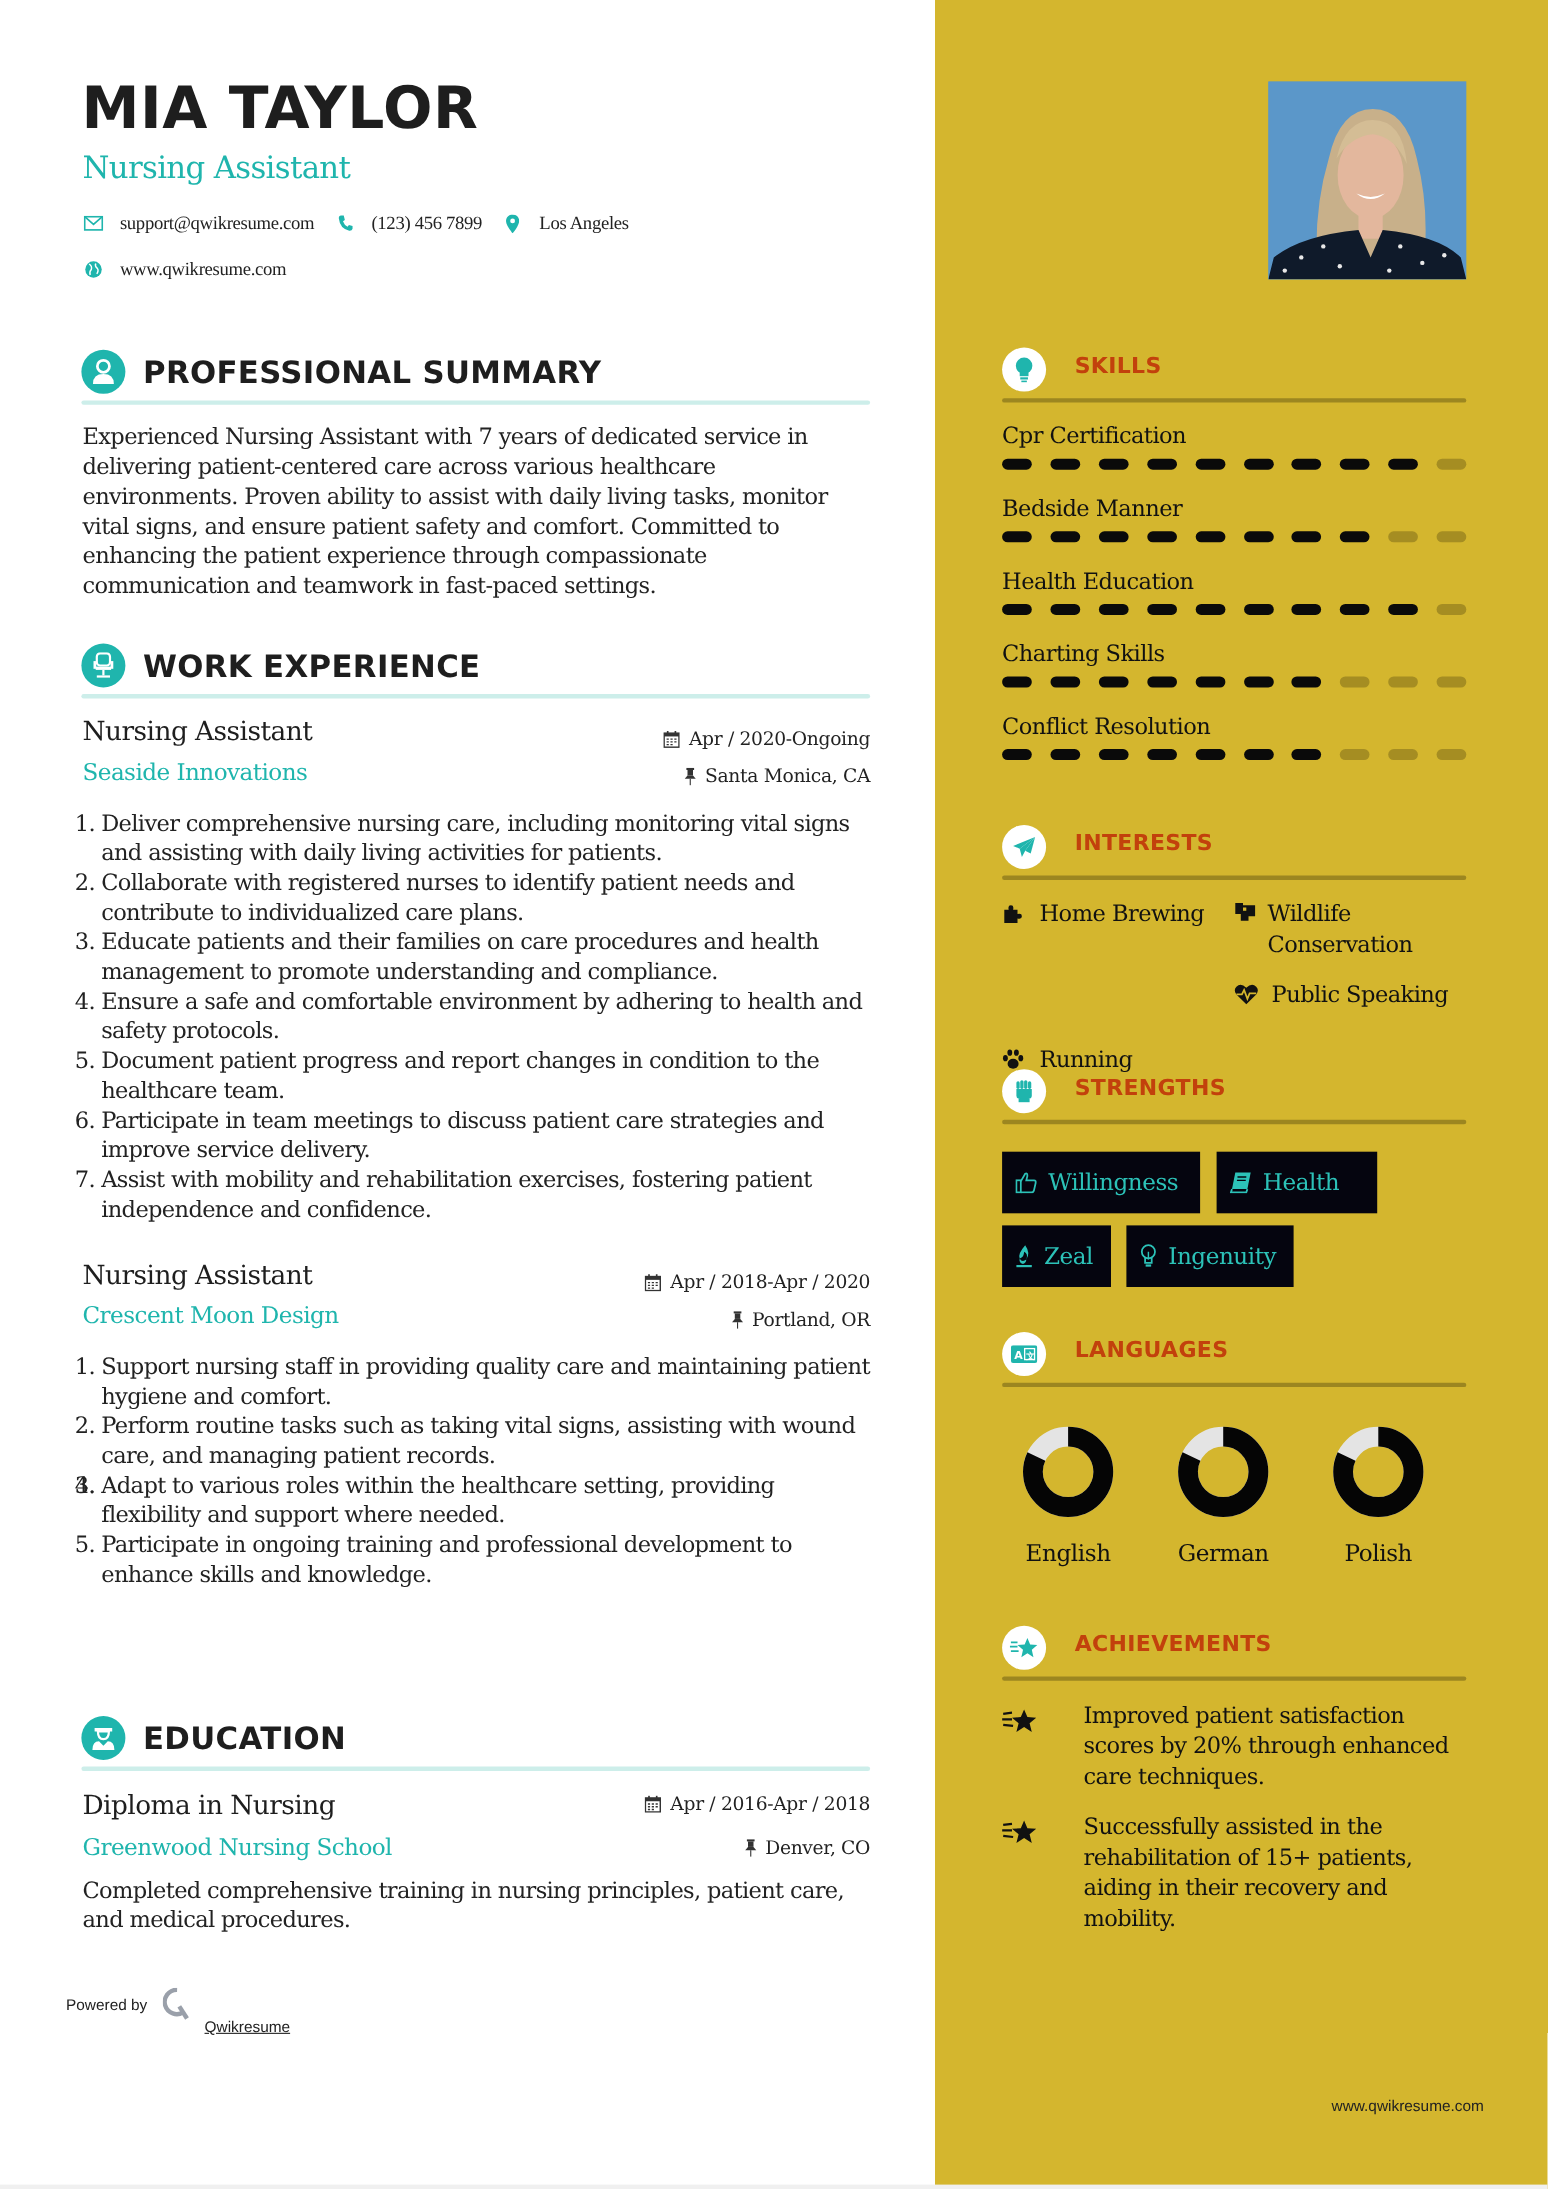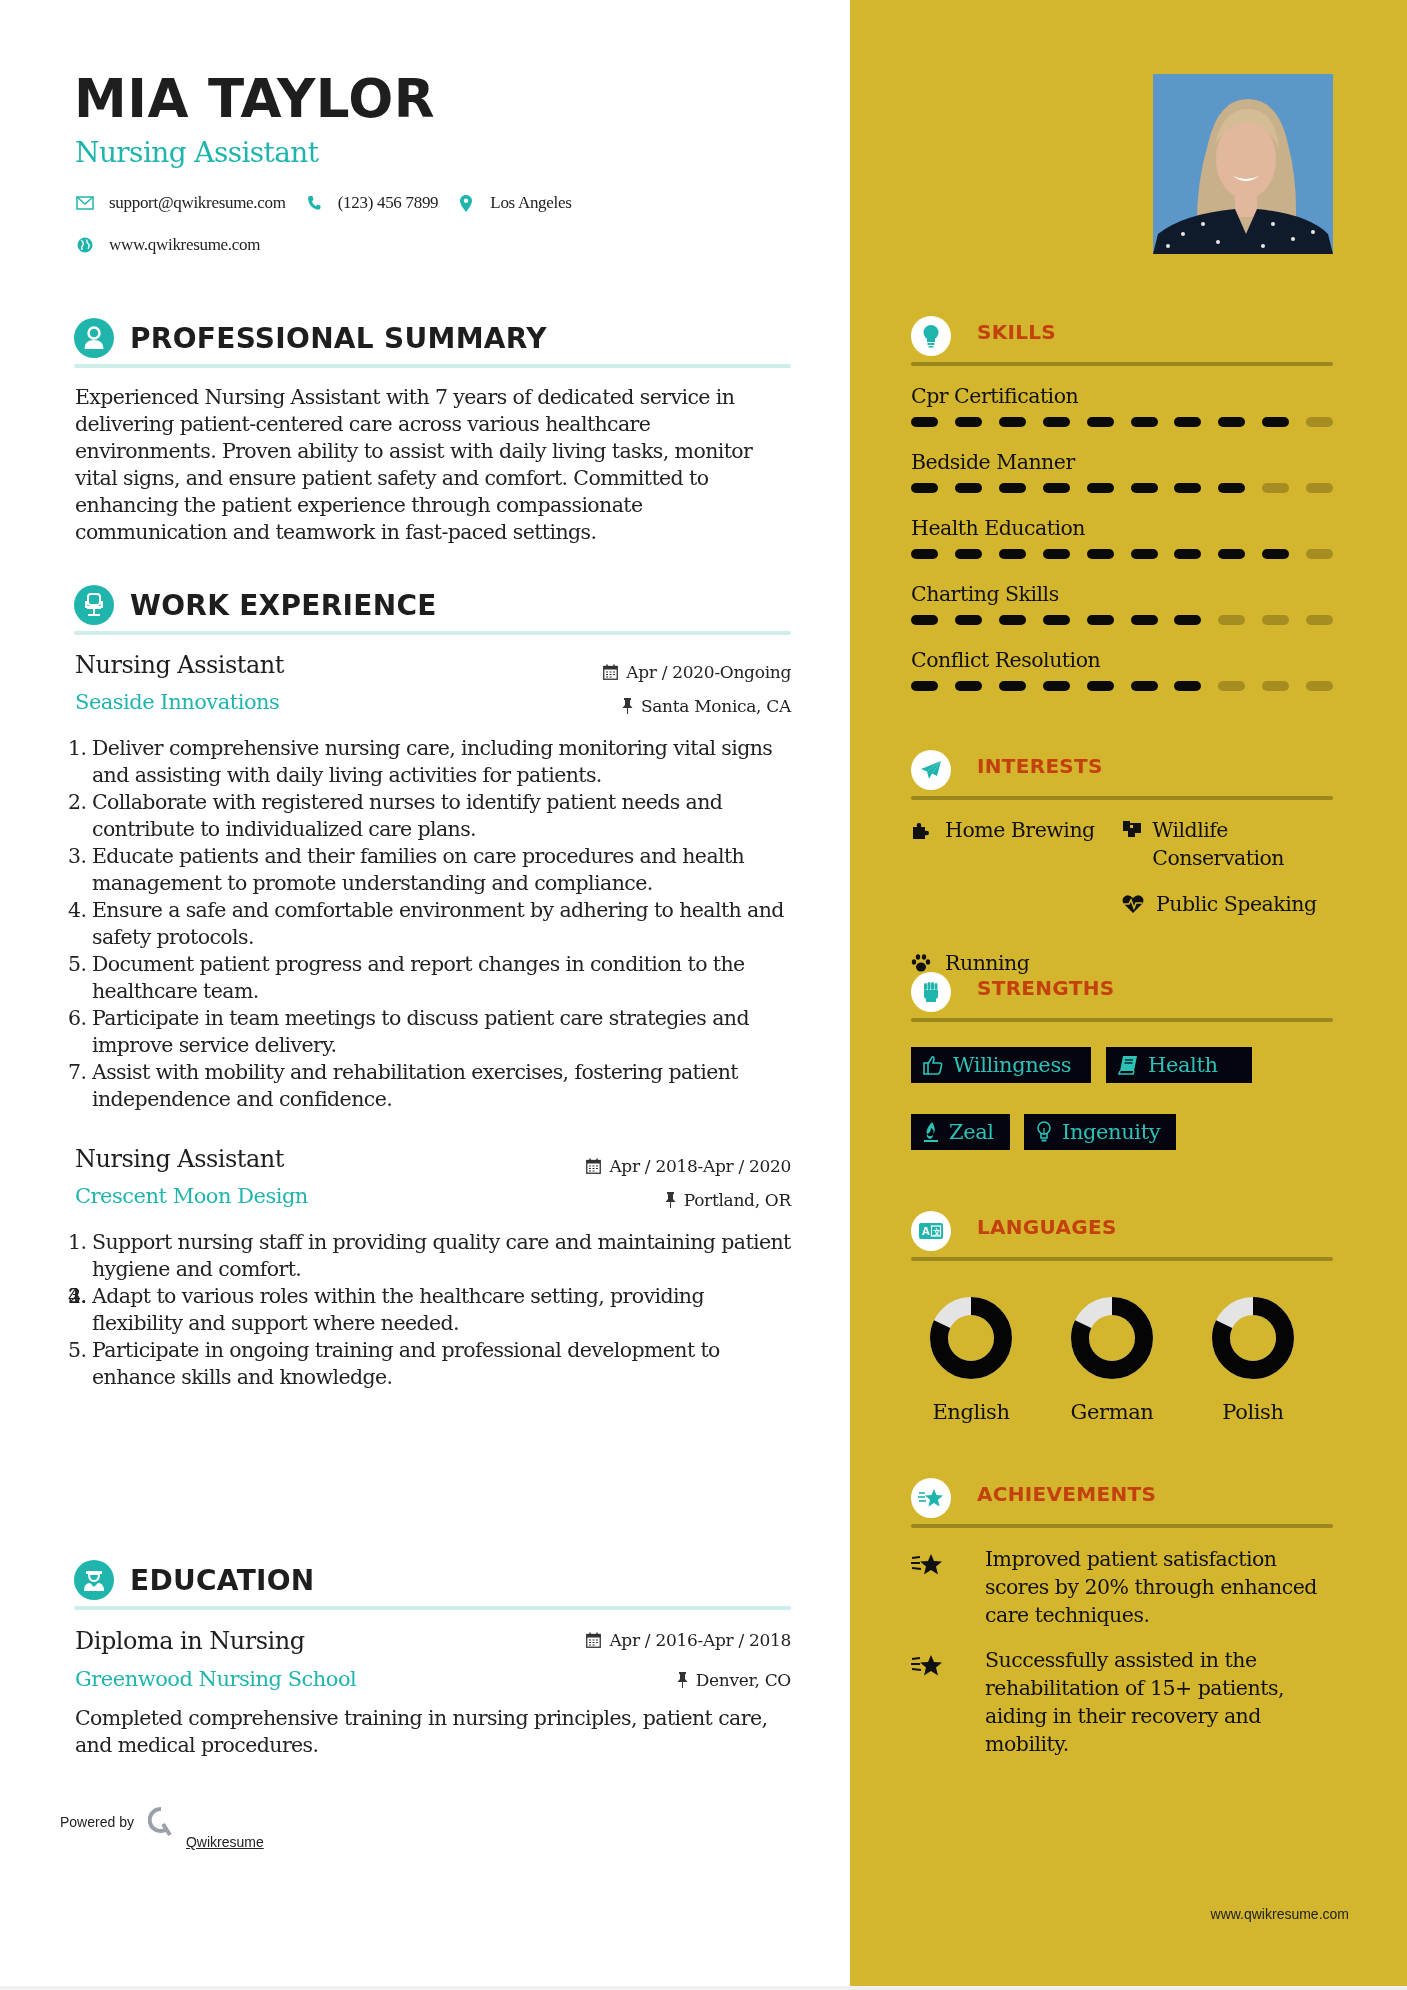--- a/index.html
+++ b/index.html
@@ -39,21 +39,21 @@
 
   .skill { position: absolute; left: 911px; width: 422px; }
   .skill .sl { font-size: 20.5px; color: #111; letter-spacing: -0.5px; }
   .skill .dots { position: absolute; left: 0; top: 33px; width: 422px; height: 10px; }
   .skill .dot { position: absolute; top: 0; width: 27px; height: 10px; border-radius: 5px; background: #0a0a0a; }
   .skill .dot.off { background: #9c8620; opacity: 0.85; }
 
   .interest { position: absolute; display: flex; font-size: 20.5px; color: #111; letter-spacing: -0.5px; line-height: 28px; }
   .interest .ii { width: 24px; margin-right: 10px; display: inline-flex; padding-top: 4px; }
 
-  .tag { position: absolute; height: 36px; background: #05050f; display: flex; align-items: center; padding: 0 14px 0 12px; color: #2cc2b8; font-size: 21px; letter-spacing: -0.4px; }
+  .tag { position: absolute; height: 56px; background: #05050f; display: flex; align-items: center; padding: 0 14px 0 12px; color: #2cc2b8; font-size: 21px; letter-spacing: -0.4px; }
   .tag .ti { margin-right: 10px; display: inline-flex; }
 
   .lang { position: absolute; width: 110px; text-align: center; }
   .lang .donut { width: 84px; height: 84px; margin: 0 auto; }
   .lang .ll { margin-top: 16px; font-size: 21px; color: #111; letter-spacing: -0.4px; }
 
   .ach { position: absolute; left: 911px; width: 422px; display: flex; font-size: 20.5px; line-height: 28px; color: #111; letter-spacing: -0.5px; gap: 28px; }
   .ach .ai { width: 34px; margin-right: 12px; padding-top: 6px; flex-shrink: 0; }
 
   .photo { position: absolute; left: 1153px; top: 74px; width: 180px; height: 180px; background: #5b97c9; overflow: hidden; }
@@ -188,21 +188,21 @@
           <rect x="2" y="0" width="7" height="2" fill="#333"></rect>
           <rect x="3" y="2" width="5" height="5" fill="#333"></rect>
           <path d="M0.5 10 L10.5 10 L8 7 L3 7 Z" fill="#333"></path>
           <rect x="5" y="10" width="1" height="6" fill="#333"></rect>
         </svg>
     </span>
     <span>Portland, OR</span>
   </div>
   <ol class="bullets" style="top:1229px;">
     <li><span class="num">1.</span><span>Support nursing staff in providing quality care and maintaining patient hygiene and comfort.</span></li>
-    <li><span class="num">2.</span></li>
+    <li><span class="num">2.</span><span>Perform routine tasks such as taking vital signs, assisting with wound care, and managing patient records.</span></li>
     <li><span class="num">3.</span></li>
     <li><span class="num">4.</span><span>Adapt to various roles within the healthcare setting, providing flexibility and support where needed.</span></li>
     <li><span class="num">5.</span><span>Participate in ongoing training and professional development to enhance skills and knowledge.</span></li>
   </ol>
 
   <div class="sec-head" style="top:1560px;">
     <div class="icon-circle">
       <svg width="22" height="24" viewBox="0 0 22 24">
           <path d="M3 3 L19 3 L19 6 L3 6 Z" fill="#fff"></path>
           <path d="M6 6 Q6 13 11 13 Q16 13 16 6 Z" fill="none" stroke="#fff" stroke-width="2"></path>

